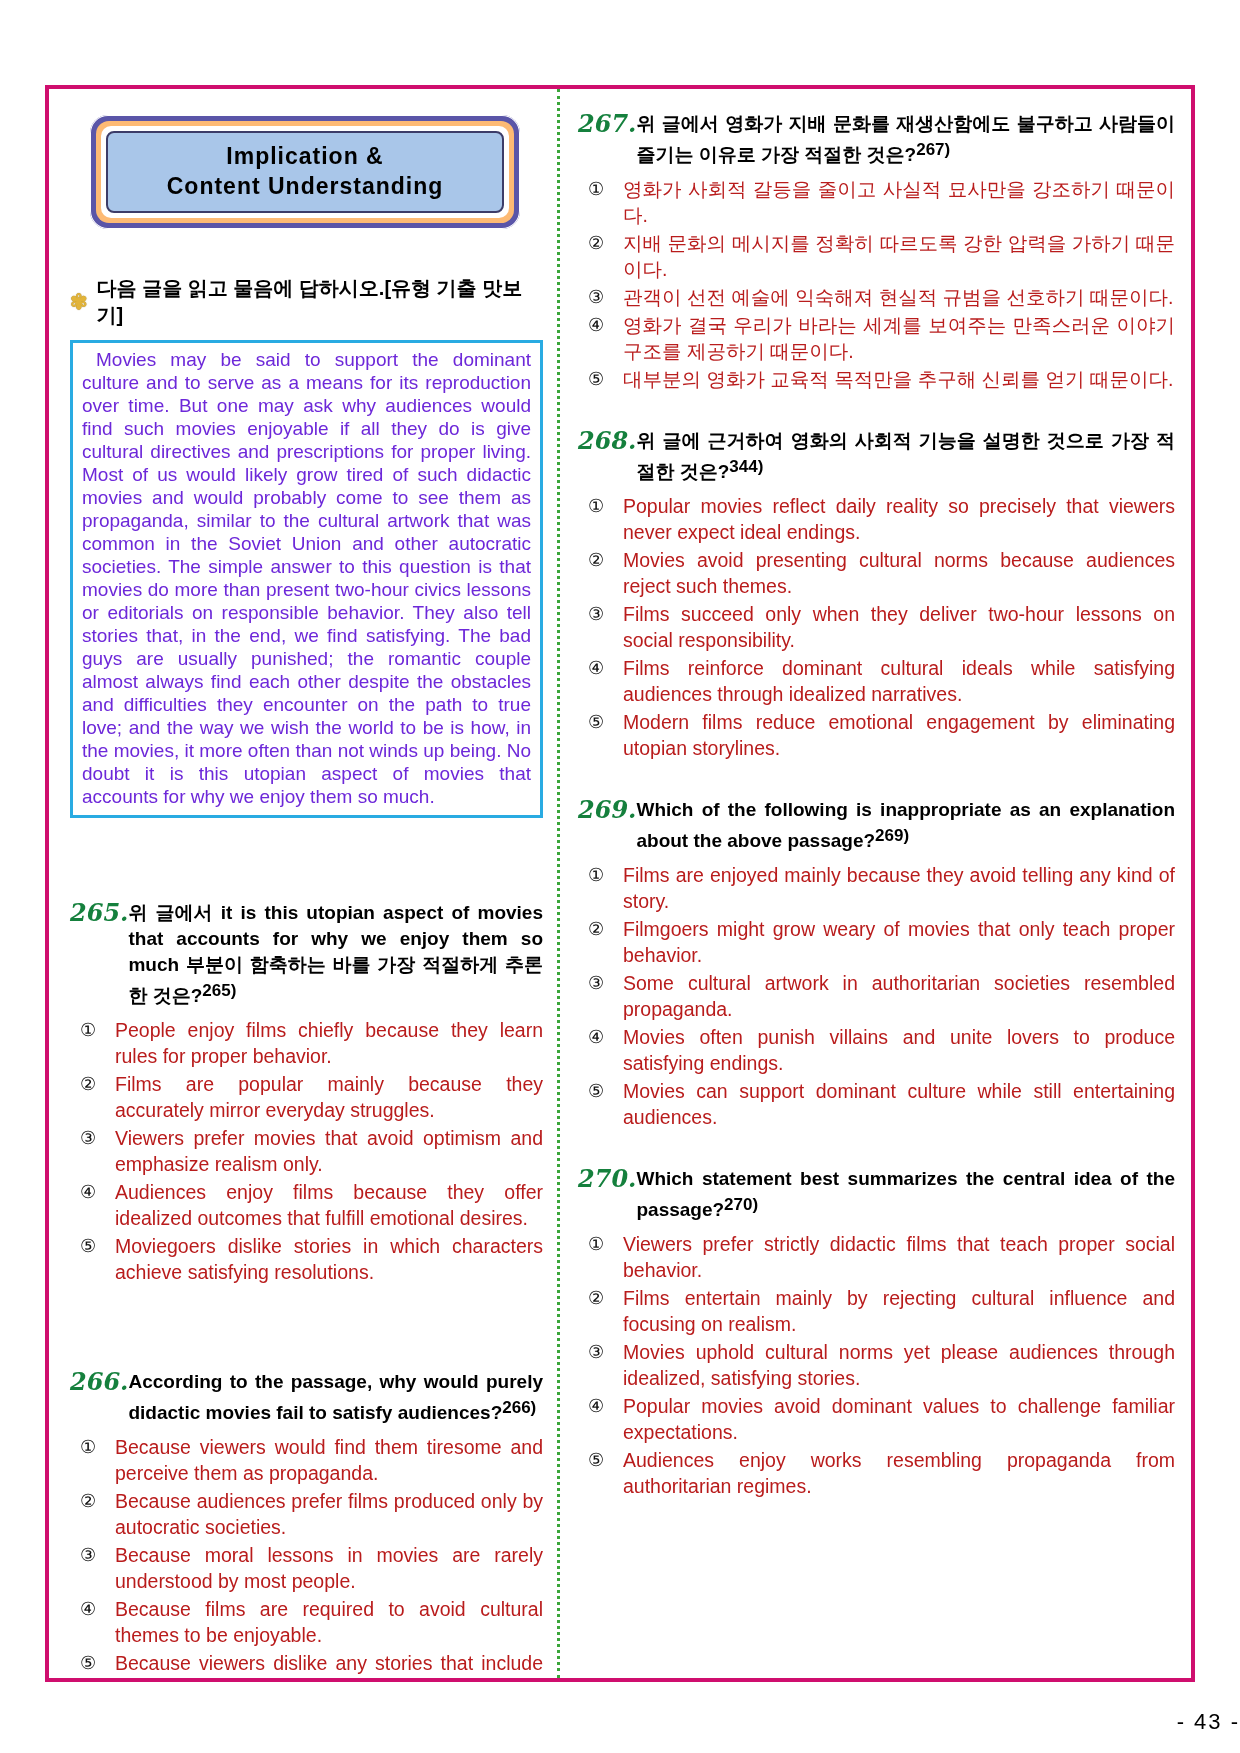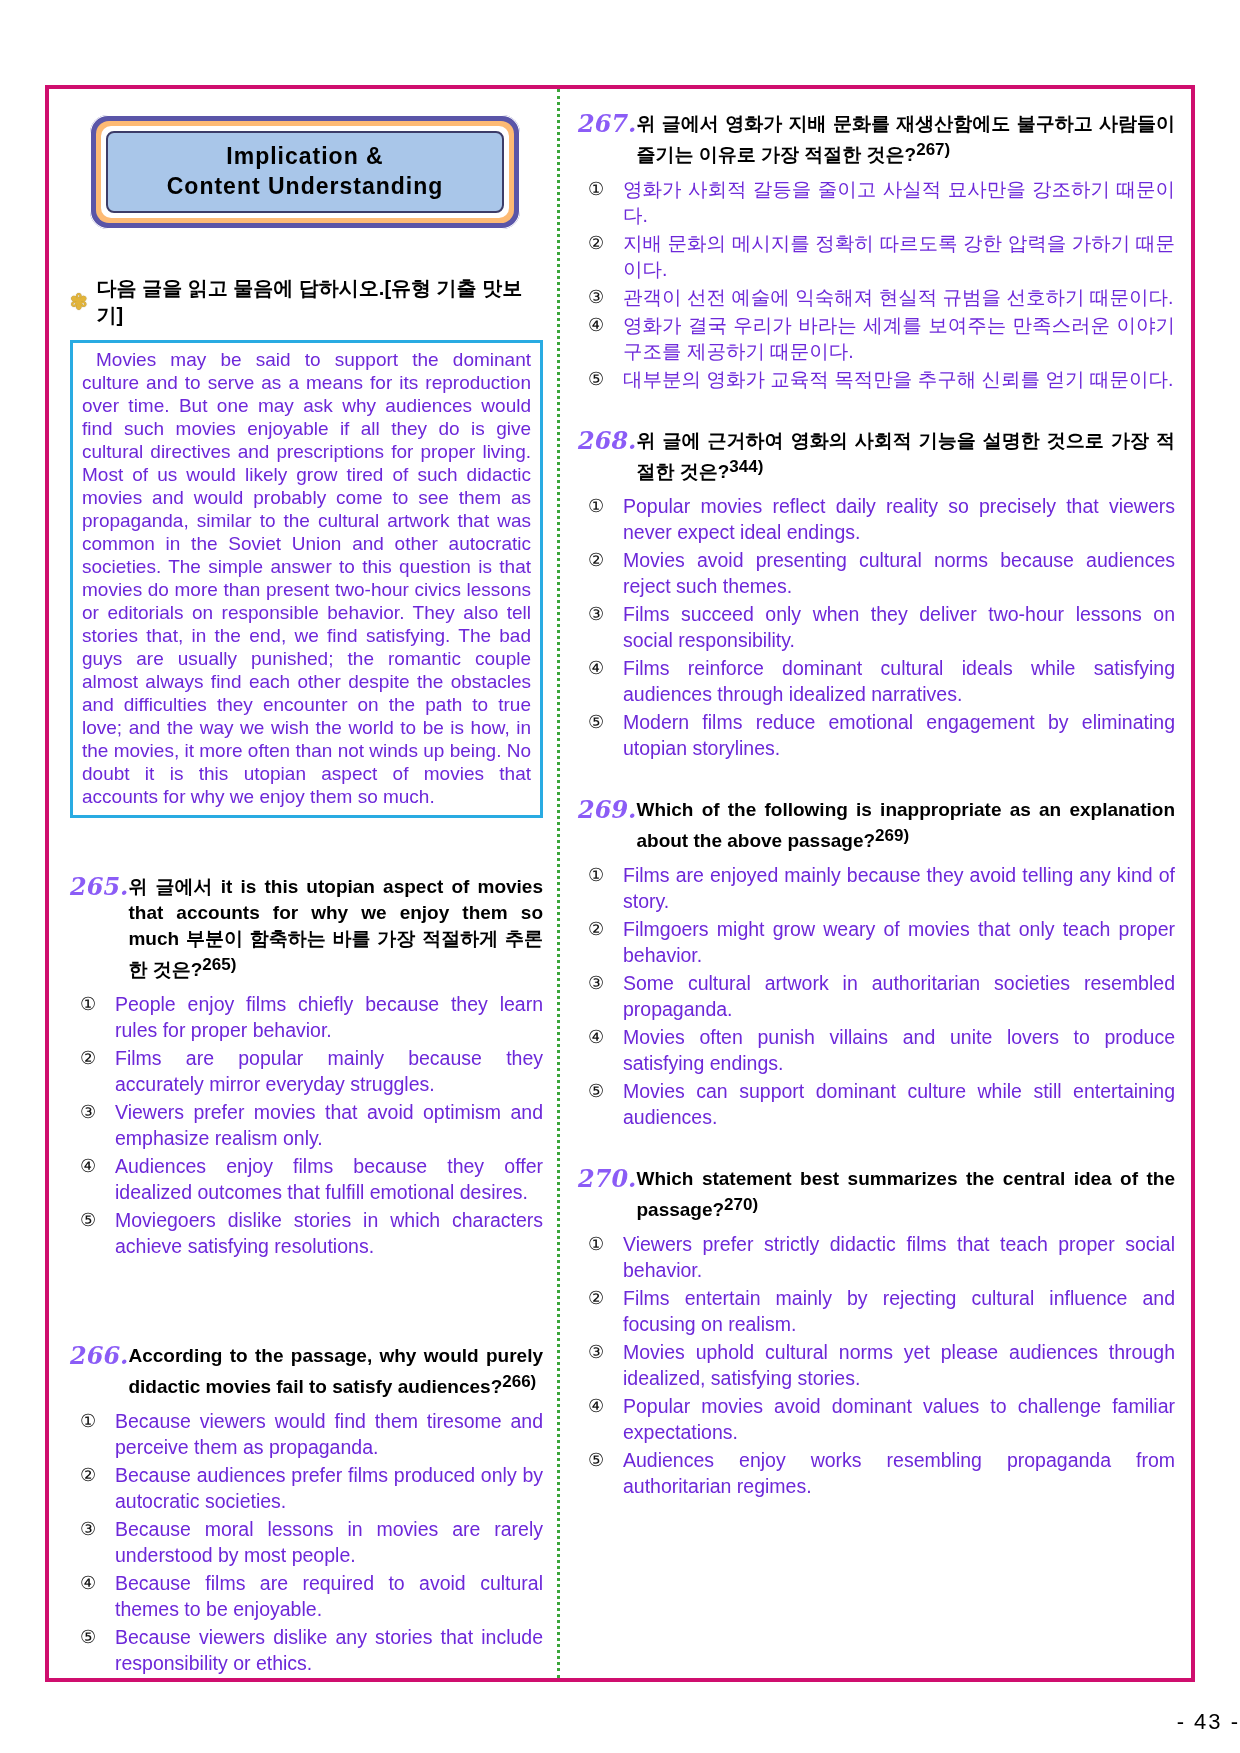--- a/index.html
+++ b/index.html
@@ -67,50 +67,50 @@
     padding:5px 9px 7px 9px;
     font-size:19px;
     line-height:23px;
     text-align:justify;
     color:#6d28d9;
   }
   .passage-box .indent { display:inline-block; width:14px; }
 
   
   .question { margin-bottom:30px; }
-  .col-left .question:first-of-type { margin-top:56px; }
+  .col-left .question:first-of-type { margin-top:82px; }
   .col-left .question + .question { margin-top:84px; }
   .col-right .question:first-of-type { margin-top:6px; }
   .col-right .question + .question { margin-top:36px; }
 
   .q-head { display:flex; align-items:flex-start; }
   .q-num {
     flex:none;
     min-width:58px;
     font-family:"DejaVu Serif", serif;
     font-style:italic;
     font-weight:700;
     font-size:24px;
     line-height:1.1;
-    color:#8b5cf6;
+    color:#15803d;
   }
   .q-prompt {
     flex:1;
     font-size:19px;
     font-weight:700;
     line-height:26px;
     text-align:justify;
     color:#000;
   }
   .q-ref { font-size:17px; font-weight:700; vertical-align:6px; }
 
   .q-options { margin-top:8px; padding-left:10px; }
   .option { display:flex; gap:9px; margin-top:2px; }
   .opt-marker { flex:none; width:26px; font-size:18px; line-height:26px; color:#111; }
-  .opt-text { flex:1; font-size:19.5px; line-height:26px; text-align:justify; color:#6d28d9; }
+  .opt-text { flex:1; font-size:19.5px; line-height:26px; text-align:justify; color:#b91c1c; }
 
   
   .page-number {
     position:absolute;
     left:8px; right:0; bottom:18px;
     text-align:right;
     font-size:22px;
     color:#000;
     letter-spacing:2px;
     margin-left:36px;

